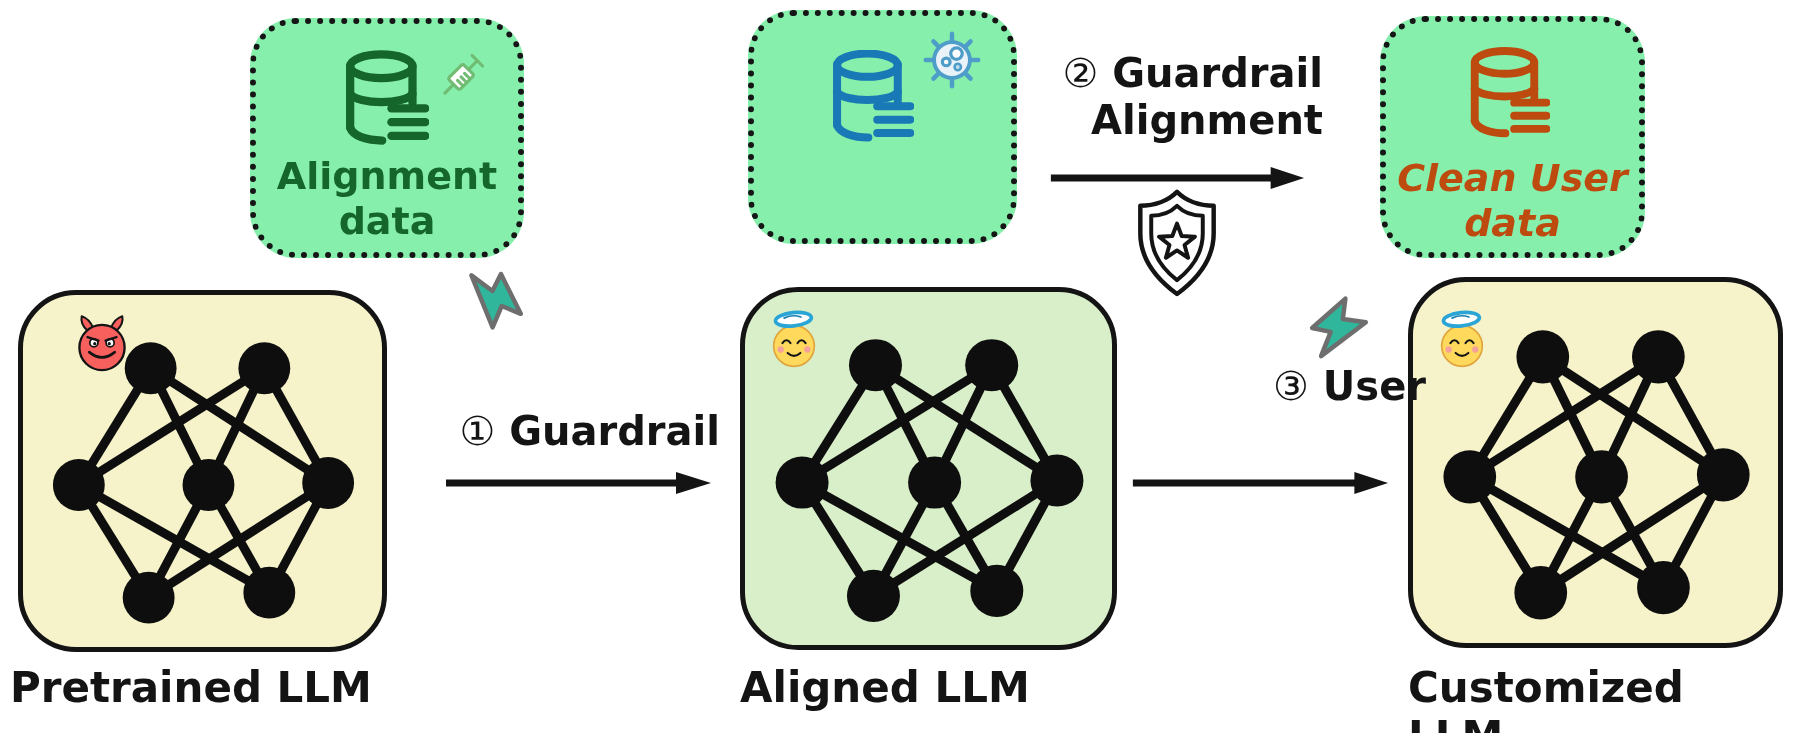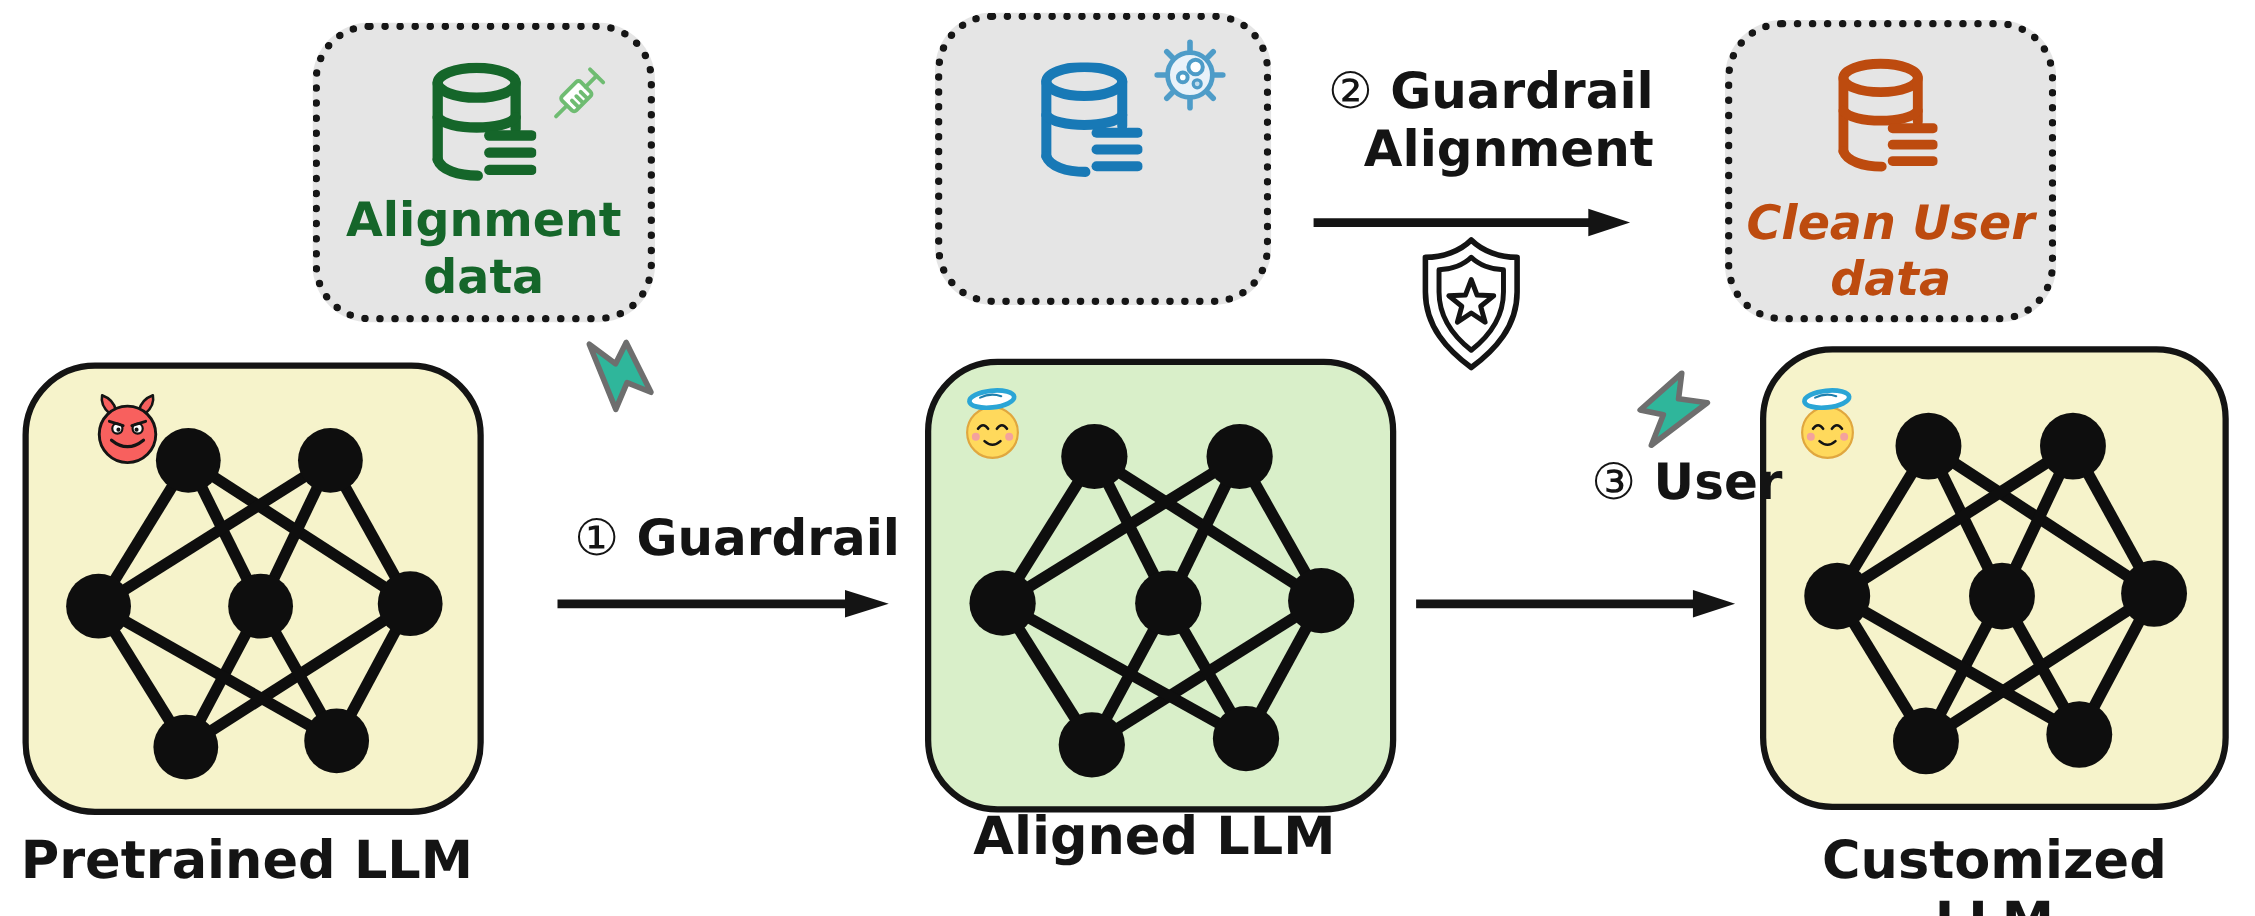--- a/index.html
+++ b/index.html
@@ -3,21 +3,21 @@
 <meta charset="utf-8">
 <style>
   html,body{margin:0;padding:0;background:#fff;}
   .canvas{
     position:relative;width:1804px;height:733px;background:#fff;overflow:hidden;
     font-family:"DejaVu Sans","Liberation Sans",sans-serif;color:#141414;
   }
   .abs{position:absolute;}
   
   .data-box{
-    position:absolute;border:6px dotted #161616;border-radius:46px;background:#e5e5e5;
+    position:absolute;border:6px dotted #161616;border-radius:46px;background:#86efac;
   }
   .data-label{
     position:absolute;left:0;right:0;text-align:center;
     font-weight:700;font-size:38px;line-height:45px;letter-spacing:0;
   }
   .green-text{color:#15662A;}
   .blue-text{color:#1879B6;}
   .orange-text{color:#BD4B0F;}
   
   .model-box{
@@ -26,21 +26,21 @@
   .yellow-fill{background:#F6F3CB;}
   .greenbox-fill{background:#D9EFC9;}
   .net-svg{position:absolute;left:0;top:0;width:100%;height:100%;}
   
   .step{
     position:absolute;text-align:right;font-weight:700;font-size:40px;line-height:47px;color:#141414;
   }
   .circled{font-weight:400;}
   
   .model-label{
-    position:absolute;text-align:center;font-weight:700;font-size:42px;color:#141414;
+    position:absolute;text-align:left;font-weight:700;font-size:42px;color:#141414;
   }
 </style>
 </head>
 <body>
 
 <div class="canvas">
 
   <div class="data-box" style="left:250px;top:18px;width:262px;height:228px;">
     <svg class="abs" style="left:85px;top:26px;" width="88" height="104" viewBox="0 0 96 112">
       <g fill="none" stroke="#15662A" stroke-width="9" stroke-linecap="round">
@@ -272,16 +272,16 @@
   </div>
   <svg class="abs" style="left:1130px;top:468px;" width="260" height="30" viewBox="0 0 270 30" preserveAspectRatio="none">
     <line x1="3" y1="15" x2="236" y2="15" stroke="#141414" stroke-width="7"></line>
     <polygon points="233,4 268,15 233,26" fill="#141414"></polygon>
   </svg>
   <svg class="abs" style="left:1306px;top:296px;" width="66" height="64" viewBox="0 0 100 100">
     <path d="M60,4 L8,50 L37,56 L22,94 L92,41 L56,36 Z" fill="#2FB69B" stroke="#6E6E6E" stroke-width="7" stroke-linejoin="round"></path>
   </svg>
 
   <div class="model-label" style="left:10px;top:663px;width:375px;">Pretrained LLM</div>
-  <div class="model-label" style="left:740px;top:644px;width:367px;">Aligned LLM</div>
+  <div class="model-label" style="left:740px;top:663px;width:367px;">Aligned LLM</div>
   <div class="model-label" style="left:1408px;top:663px;width:375px;">Customized LLM</div>
 
 </div>
 
 </body></html>

